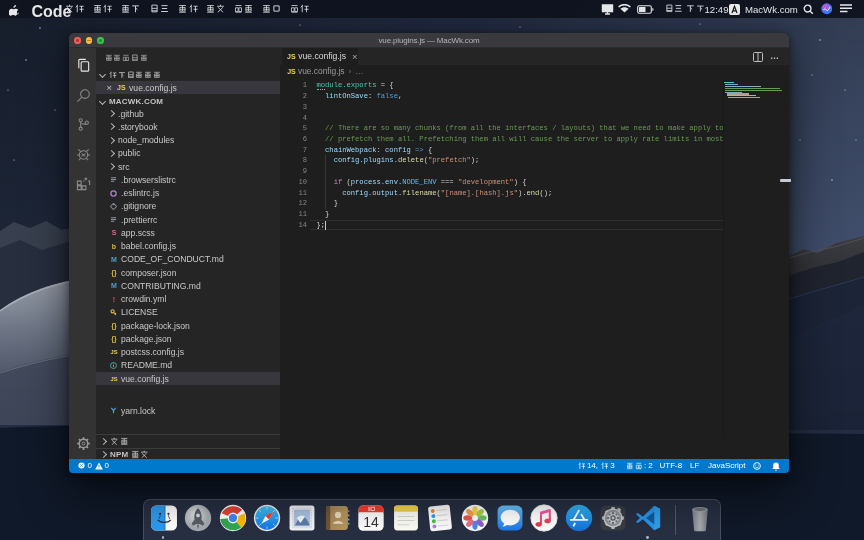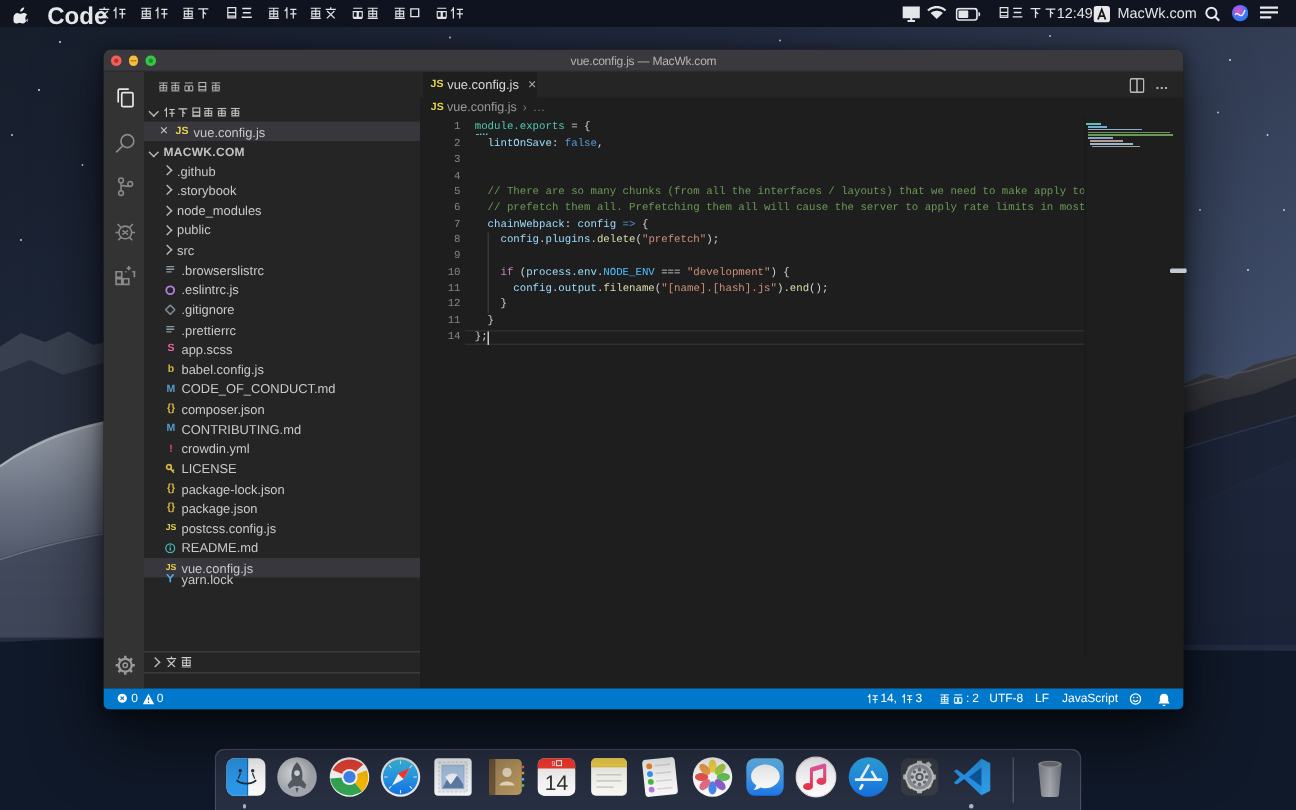--- a/index.html
+++ b/index.html
@@ -469,21 +469,21 @@
         </defs>
         <path d="M6 5.5h15l-1.8 19.5a1.5 1.5 0 01-1.5 1.3H9.3a1.5 1.5 0 01-1.5-1.3z" fill="url(#trg)" opacity=".88"></path>
         <ellipse cx="13.5" cy="5.3" rx="7.6" ry="2.3" fill="#9ca0a4" opacity=".9"></ellipse>
         <ellipse cx="13.5" cy="5.3" rx="5.8" ry="1.5" fill="#6e7276"></ellipse>
       </svg>
 <div class="abs" style="left:674.9px;top:505px;width:1px;height:30px;background:rgba(160,170,190,.35)"></div>
 <div class="abs" style="left:161.6px;top:536px;width:2.8px;height:2.8px;border-radius:50%;background:#aeb6c2"></div>
 <div class="abs" style="left:646px;top:536px;width:2.8px;height:2.8px;border-radius:50%;background:#aeb6c2"></div>
 </div>
 <div id="win" class="abs">
-  <div id="titlebar" class="abs">vue.config.js — MacWk.com</div>
+  <div id="titlebar" class="abs">vue.plugins.js — MacWk.com</div>
   <div class="tl abs" style="left:5.2px;background:#f35f58">
         <div style="position:absolute;left:1.8px;top:1.8px;width:3px;height:3px;background:rgba(120,20,15,.55);border-radius:50%"></div>
       </div>
   <div class="tl abs" style="left:16.7px;background:#f6bd3e">
         <div style="position:absolute;left:1.3px;top:2.6px;width:4px;height:1.4px;background:rgba(150,90,10,.6)"></div>
       </div>
   <div class="tl abs" style="left:28.2px;background:#35c649">
         <div style="position:absolute;left:1.8px;top:1.8px;width:3px;height:3px;background:rgba(10,100,25,.55);border-radius:50%"></div>
       </div>
   <div id="actbar" class="abs">
@@ -601,37 +601,49 @@
               <path d="M4.2 4l2.6 3M5.6 5.6l1.2-1" stroke="#d7b940" stroke-width="1.2"></path>
             </svg>LICENSE</div>
       <div class="srow" style="top:270.9px"><b class="fico2" style="color:#d7b940">{}</b>package-lock.json</div>
       <div class="srow" style="top:284.2px"><b class="fico2" style="color:#d7b940">{}</b>package.json</div>
       <div class="srow" style="top:297.4px"><b class="fico2" style="color:#e8d44d;font-size:5.8px">JS</b>postcss.config.js</div>
       <div class="srow" style="top:310.7px"><svg class="fsvg" viewBox="0 0 8 8">
               <circle cx="4" cy="4" r="3.4" fill="none" stroke="#44b8b1" stroke-width="1"></circle>
               <path d="M4 3.4v2.4M4 1.8v.9" stroke="#44b8b1" stroke-width="1.1"></path>
             </svg>README.md</div>
       <div class="srow sel" style="top:323.9px"><b class="fico2" style="color:#e8d44d;font-size:5.8px">JS</b>vue.config.js</div>
-      <div class="srow" style="top:331px"><svg class="fsvg" viewBox="0 0 8 8">
+      <div class="srow" style="top:356px"><svg class="fsvg" viewBox="0 0 8 8">
               <path d="M1.5 1l2.5 3L6.5 1M4 4v3" stroke="#52a8d8" stroke-width="1.3" fill="none"></path>
             </svg>yarn.lock</div>
     </div>
     <div class="abs" style="top:386px;width:184px;border-top:1px solid #3c3c3c"></div>
     <div class="shead" style="top:387px;height:12px">
           <i class="chev cright" style="margin-left:5px"></i>
           <span class="zz2" style="color:#cecece">
             <svg class="z" width="8.5" height="8.5">
               <use href="#z2"></use>
             </svg>
             <svg class="z" width="8.5" height="8.5">
               <use href="#z6"></use>
             </svg>
           </span>
         </div>
     <div class="abs" style="top:399.5px;width:184px;border-top:1px solid #3c3c3c"></div>
+    <div class="shead" style="top:400.5px;height:12px">
+          <i class="chev cright" style="margin-left:5px"></i>
+          <span style="font-size:8px">NPM&nbsp;</span>
+          <span class="zz2" style="color:#cecece">
+            <svg class="z" width="8.5" height="8.5">
+              <use href="#z6"></use>
+            </svg>
+            <svg class="z" width="8.5" height="8.5">
+              <use href="#z2"></use>
+            </svg>
+          </span>
+        </div>
   </div>
   <div id="editor" class="abs">
     <div id="tabbar" class="abs">
       <div id="tab1" class="abs"><b class="fico" style="color:#e8d44d;width:10px;margin-right:2px">JS</b>vue.config.js<span style="color:#ababab;margin-left:6px;font-size:9.5px">×</span></div>
       <svg class="abs" style="left:473px;top:3.5px" width="10" height="10" viewBox="0 0 10 10">
             <rect x=".5" y=".5" width="9" height="9" rx="1" fill="none" stroke="#bcbcbc" stroke-width="1"></rect>
             <path d="M5 .5v9" stroke="#bcbcbc" stroke-width="1"></path>
           </svg>
       <span class="abs" style="left:490px;top:2.5px;color:#bcbcbc;font-size:9px;font-weight:bold">…</span>
     </div>

